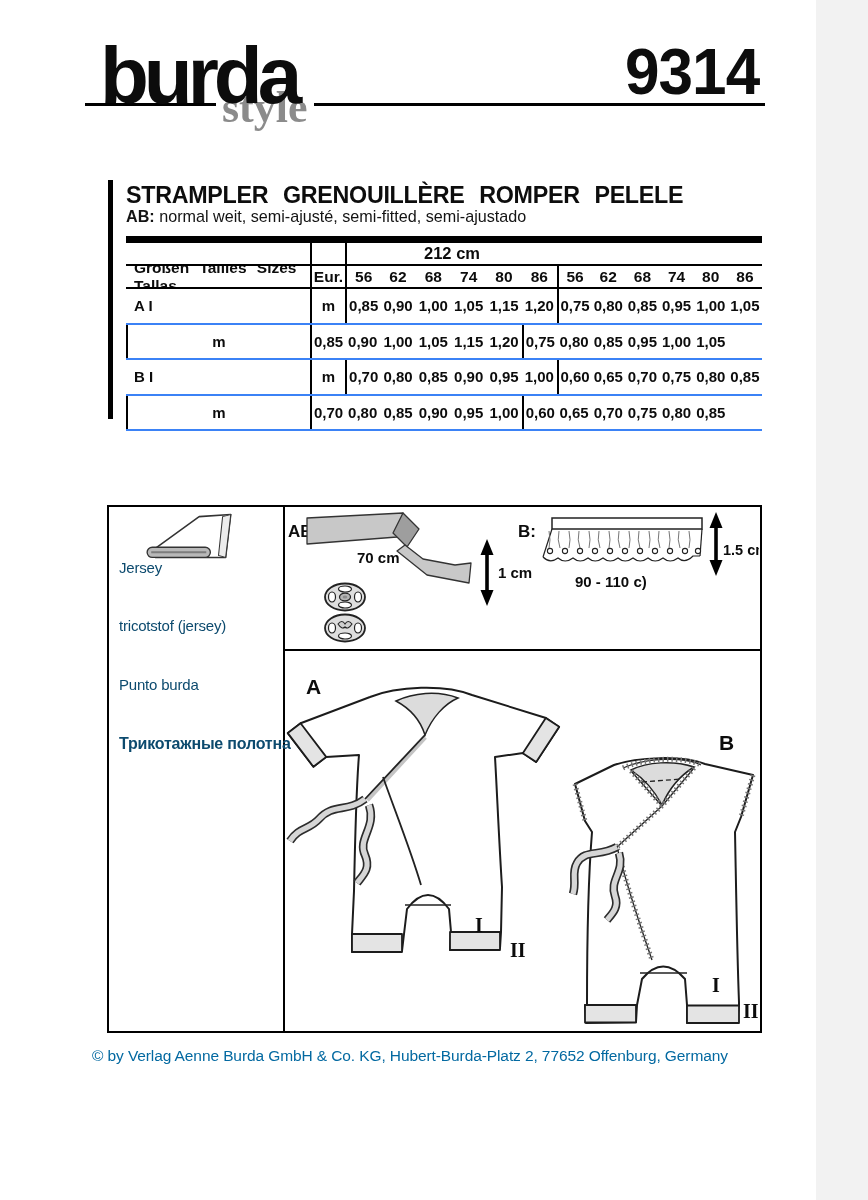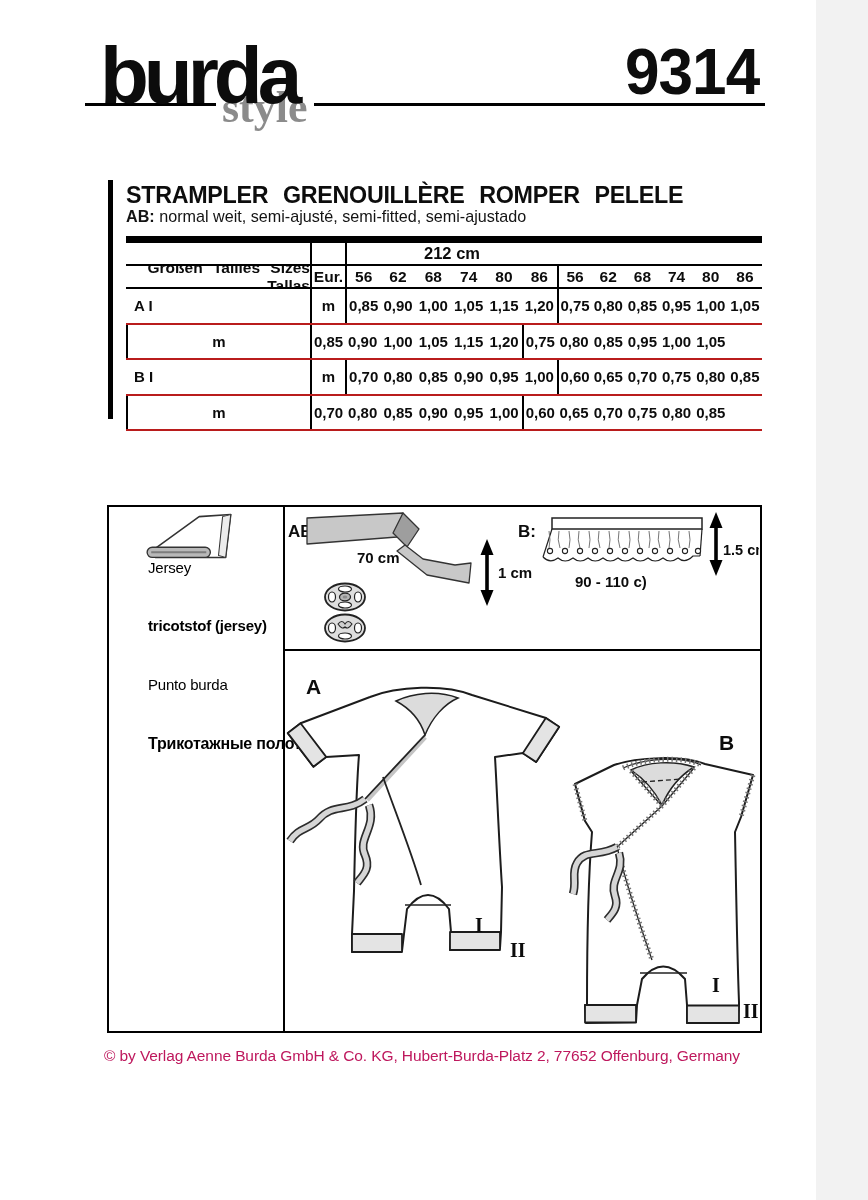--- a/index.html
+++ b/index.html
@@ -22,55 +22,55 @@
              word-spacing:9px;white-space:nowrap;transform:scaleX(.95);transform-origin:left top;}
   .fit-line{left:126px;top:207px;font-size:17px;white-space:nowrap;transform:scaleX(.95);
             transform-origin:left top;color:#141414;}
   .fit-line b{font-weight:bold;}
 
   
   .ft{left:126px;top:236px;width:636px;border-top:7px solid #000;background:#fff;font-weight:bold;}
   .ft-row{display:grid;grid-template-columns:184px 35px repeat(6,1.034fr) repeat(6,1fr);
           border-bottom:2px solid #000;}
   .ft-row.hr1{grid-template-columns:184px 35px 212px 205px;height:21px;}
-  .ft-row.hr2{height:21px;text-align:right;}
-  .ft-row.dr{height:33.5px;border-bottom:2px solid #b91c1c;}
+  .ft-row.hr2{height:21px;}
+  .ft-row.dr{height:33.5px;border-bottom:2px solid #3b82f6;}
   .ftc{display:flex;align-items:center;font-size:15px;color:#0c0c0c;overflow:hidden;}
   .ftc.ctr{justify-content:center;}
   .ftc.lbl{padding-left:8px;}
   .ftc.bl{border-left:2px solid #000;}
   .ftc.g{justify-content:center;font-size:16.5px;}
   .ftc.hd{font-size:15.5px;}
 
   
   .panel{left:107px;top:505px;width:655px;height:528px;border:2.5px solid #000;box-sizing:border-box;}
   .pdiv-v{position:absolute;left:173.5px;top:0;width:2.5px;height:100%;background:#000;}
   .pdiv-h{position:absolute;left:176px;top:141.5px;right:0;height:2.5px;background:#000;}
-  .fab-label{position:absolute;left:10px;font-size:15px;letter-spacing:-.2px;color:#000000;margin-left:29px;}
+  .fab-label{position:absolute;left:10px;font-size:15px;letter-spacing:-.2px;color:#0c4a6e;}
   .fab-label.bold{font-weight:bold;font-size:16px;}
 
   
   svg text{font-family:"Liberation Sans",sans-serif;fill:#0c0c0c;}
   .nt-label{font-size:17px;font-weight:bold;}
   .nt-val{font-size:15px;font-weight:bold;}
   .sil{fill:#ffffff;stroke:#1c1c1c;stroke-width:2;stroke-linejoin:round;}
   .cuff{fill:#e4e4e4;stroke:#1c1c1c;stroke-width:1.8;stroke-linejoin:round;}
   .innerv{fill:#dcdcdc;stroke:#222;stroke-width:1.5;}
   .edge{stroke:#222;stroke-width:1.8;fill:none;}
   .thin{stroke:#222;stroke-width:1.3;fill:none;}
   .shadow{stroke:#c4c4c4;stroke-width:5;fill:none;}
   .rib-dark{stroke:#2c2c2c;stroke-width:8.5;fill:none;}
   .rib-fill{stroke:#d6d6d6;stroke-width:5.2;fill:none;}
   .trim{stroke:#777;stroke-width:5;stroke-dasharray:1.5 3;fill:none;}
   .view-letter{font-size:21px;font-weight:bold;}
   .view-roman{font-family:"Liberation Serif",serif;font-size:20px;font-weight:bold;}
   .arrow{stroke:#000;stroke-width:3.6;}
   .arrow-head{fill:#000;}
 
-  .footer{left:104px;top:1047px;font-size:15.5px;letter-spacing:-.1px;color:#be185d;white-space:nowrap;}
+  .footer{left:92px;top:1047px;font-size:15.5px;letter-spacing:-.1px;color:#0369a1;white-space:nowrap;}
 </style>
 </head>
 <body>
 
 <div class="page">
 
   <div class="abs brand">burda</div>
   <div class="abs top-rule"></div>
   <div class="abs brand-sub">style</div>
   <div class="abs pattern-number">9314</div>
@@ -173,21 +173,21 @@
     <div class="pdiv-v"></div>
     <div class="pdiv-h"></div>
 
     <svg class="abs" style="left:32px;top:3px;" width="102" height="52" viewBox="0 0 100 50">
       <polygon points="10,40 57,6 88,4 83,46 14,46" fill="#ffffff" stroke="#333" stroke-width="1.5" stroke-linejoin="round"></polygon>
       <polygon points="80,6 88,4 83,46 76,44" fill="#ececec" stroke="#333" stroke-width="1"></polygon>
       <rect x="6" y="36" width="62" height="10" rx="5" fill="#b9b9b9" stroke="#333" stroke-width="1.3"></rect>
       <line x1="10" y1="41" x2="64" y2="41" stroke="#7d7d7d" stroke-width="2"></line>
     </svg>
     <div class="fab-label" style="top:52px;">Jersey</div>
-    <div class="fab-label" style="top:110px;font-weight:bold;">tricotstof (jersey)</div>
+    <div class="fab-label" style="top:110px;">tricotstof (jersey)</div>
     <div class="fab-label" style="top:169px;">Punto burda</div>
     <div class="fab-label bold" style="top:228px;">Трикотажные полотна</div>
 
     <svg class="abs" style="left:176px;top:0;" width="474" height="141" viewBox="0 0 474 141">
       <text class="nt-label" x="3" y="30">AB:</text>
 
       <g stroke="#333" stroke-width="1.3" stroke-linejoin="round">
         <polygon points="22,11 118,6 112,30 22,37" fill="#c8c8c8"></polygon>
         <polygon points="118,6 134,22 122,40 108,26" fill="#9e9e9e"></polygon>
         <polygon points="120,38 138,52 170,58 186,56 184,76 142,68 112,44" fill="#c8c8c8"></polygon>

